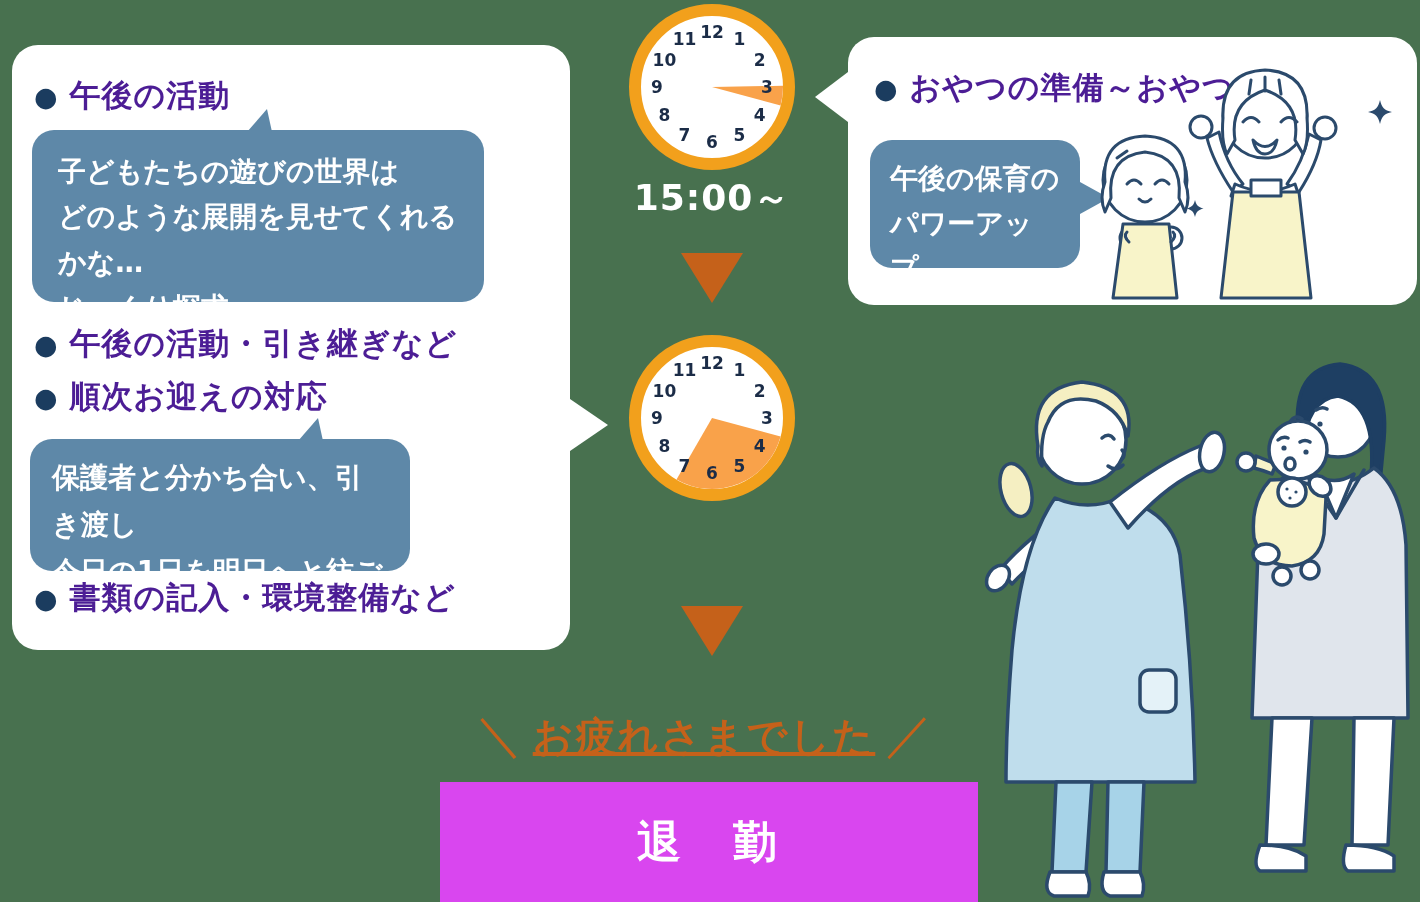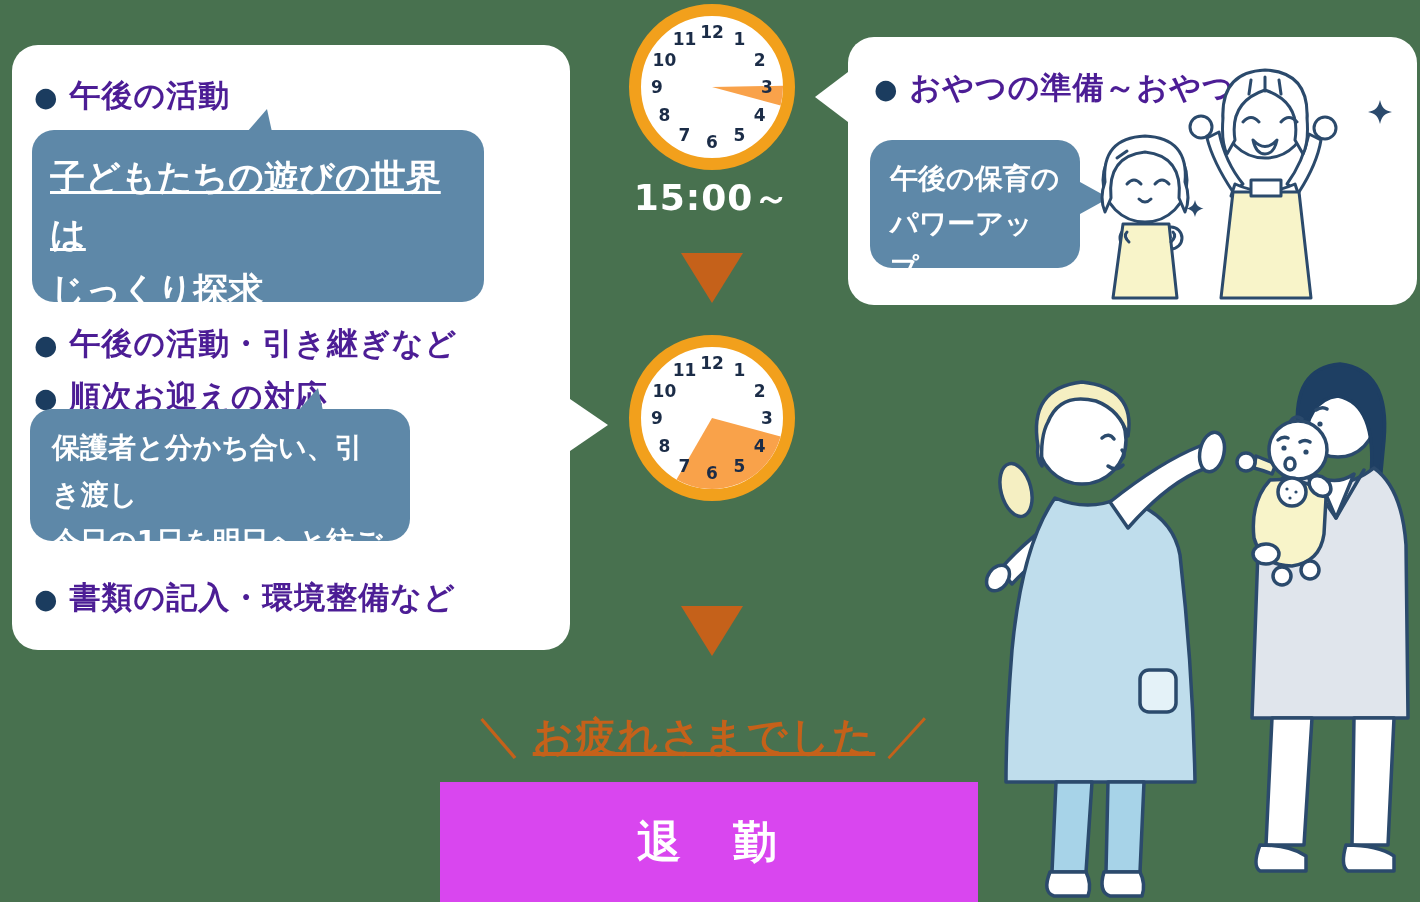--- a/index.html
+++ b/index.html
@@ -28,23 +28,23 @@
   .brow .lbl{font-size:31px;font-weight:700;color:#4c1d95;letter-spacing:1px;}
   
   .bub{position:absolute;background:#5E88A8;border-radius:22px;color:#fff;
        font-weight:700;box-sizing:border-box;}
   .bub .tail-up{position:absolute;top:-21px;width:0;height:0;
        border-left:20px solid transparent;border-right:5px solid transparent;
        border-bottom:23px solid #5E88A8;}
   .bub .tail-right{position:absolute;left:100%;width:0;height:0;
        border-top:16px solid transparent;border-bottom:16px solid transparent;
        border-left:29px solid #5E88A8;}
-  .bub1{left:20px;top:85px;width:452px;height:172px;font-size:35px;
-        padding:19px 18px;line-height:1.62;text-decoration:underline;}
-  .bub2{left:18px;top:364px;width:380px;height:132px;font-size:28px;
+  .bub1{left:20px;top:85px;width:452px;height:172px;font-size:28px;
+        padding:19px 26px;line-height:1.62;}
+  .bub2{left:18px;top:394px;width:380px;height:132px;font-size:28px;
         padding:15px 22px;line-height:1.68;}
   .bub3{left:22px;top:103px;width:210px;height:128px;font-size:28px;
         padding:17px 20px;line-height:1.6;}
   
   .clock{position:absolute;width:166px;height:166px;}
   .clock-num{font:700 17px "DejaVu Sans","Liberation Sans",sans-serif;fill:#1B2C47;text-anchor:middle;}
   .time-label{position:absolute;text-align:center;font-weight:700;color:#ffffff;letter-spacing:1px;}
   .tl1{left:600px;top:174px;width:224px;font-size:36px;}
   .tl2{left:572px;top:506px;width:280px;font-size:33px;}
   .down-arrow{position:absolute;width:0;height:0;
@@ -73,20 +73,21 @@
     <div class="card-tail"></div>
 
     <div class="brow" style="top:30px;">
       <span class="bullet">●</span>
       <span class="lbl">午後の活動</span>
     </div>
 
     <div class="bub bub1">
       <div class="tail-up" style="left:215px;"></div>
       <div>子どもたちの遊びの世界は</div>
+      <div>どのような展開を見せてくれるかな…</div>
       <div>じっくり探求</div>
     </div>
 
     <div class="brow" style="top:278px;">
       <span class="bullet">●</span>
       <span class="lbl">午後の活動・引き継ぎなど</span>
     </div>
 
     <div class="brow" style="top:331px;">
       <span class="bullet">●</span>

